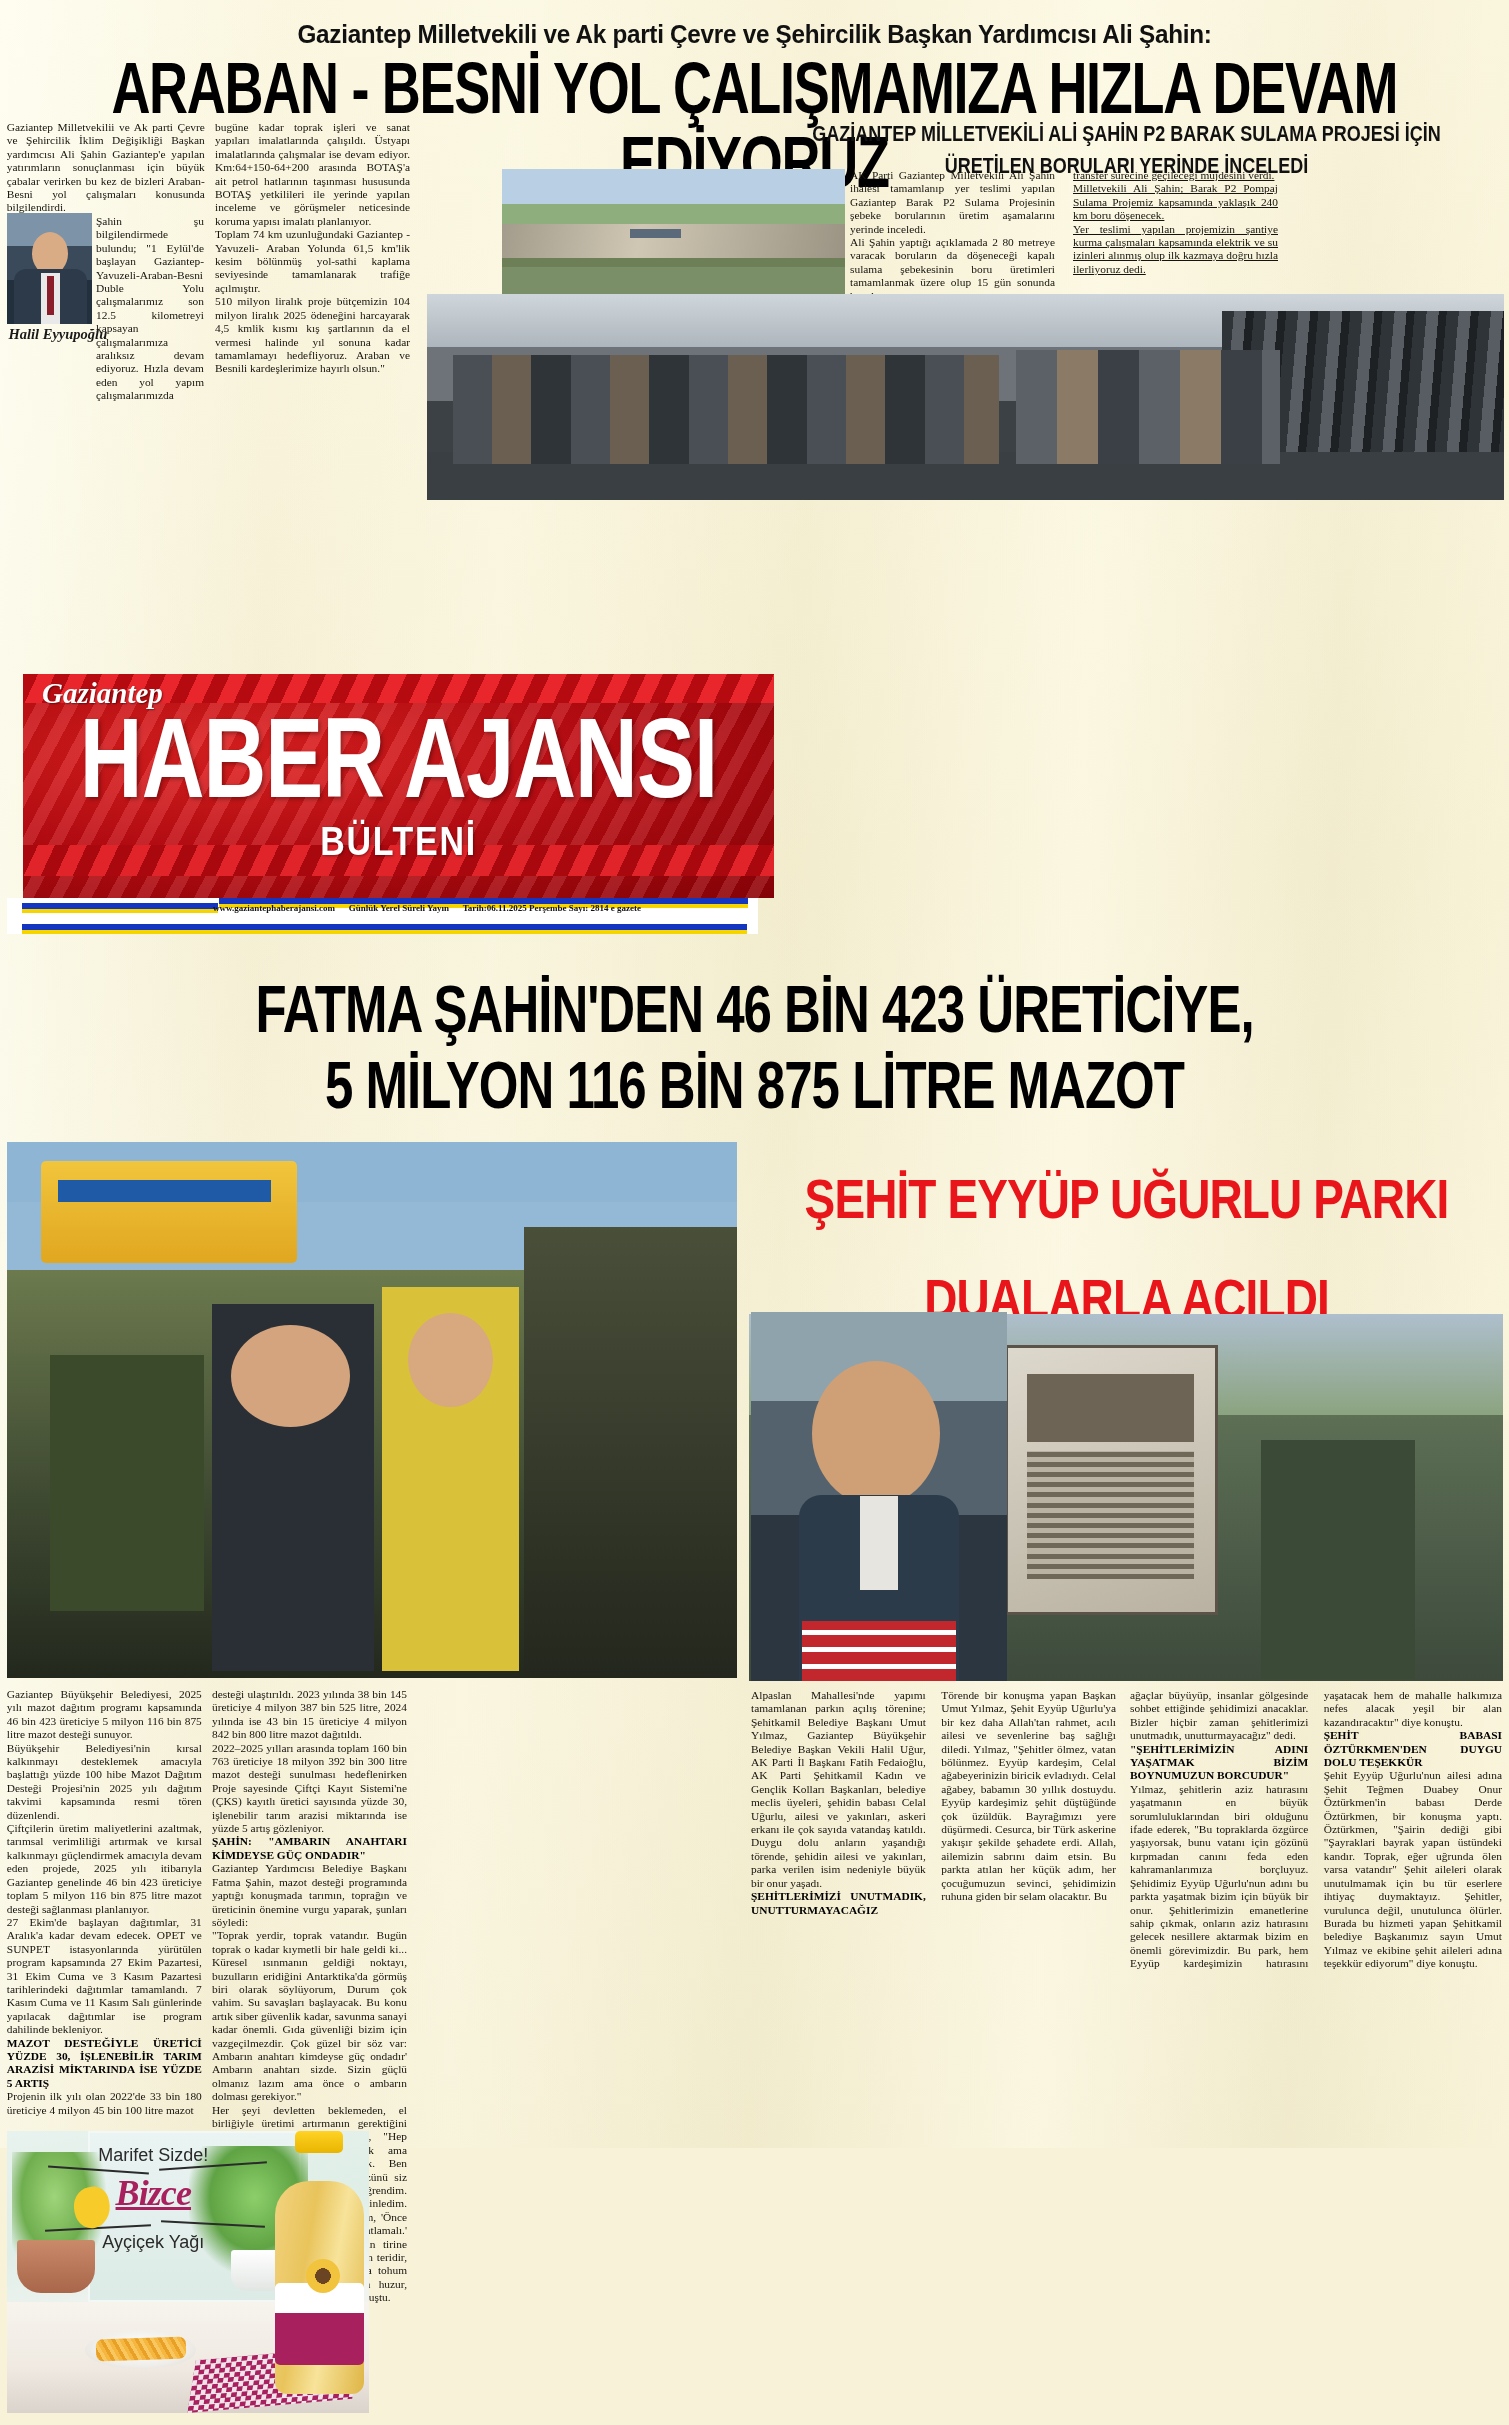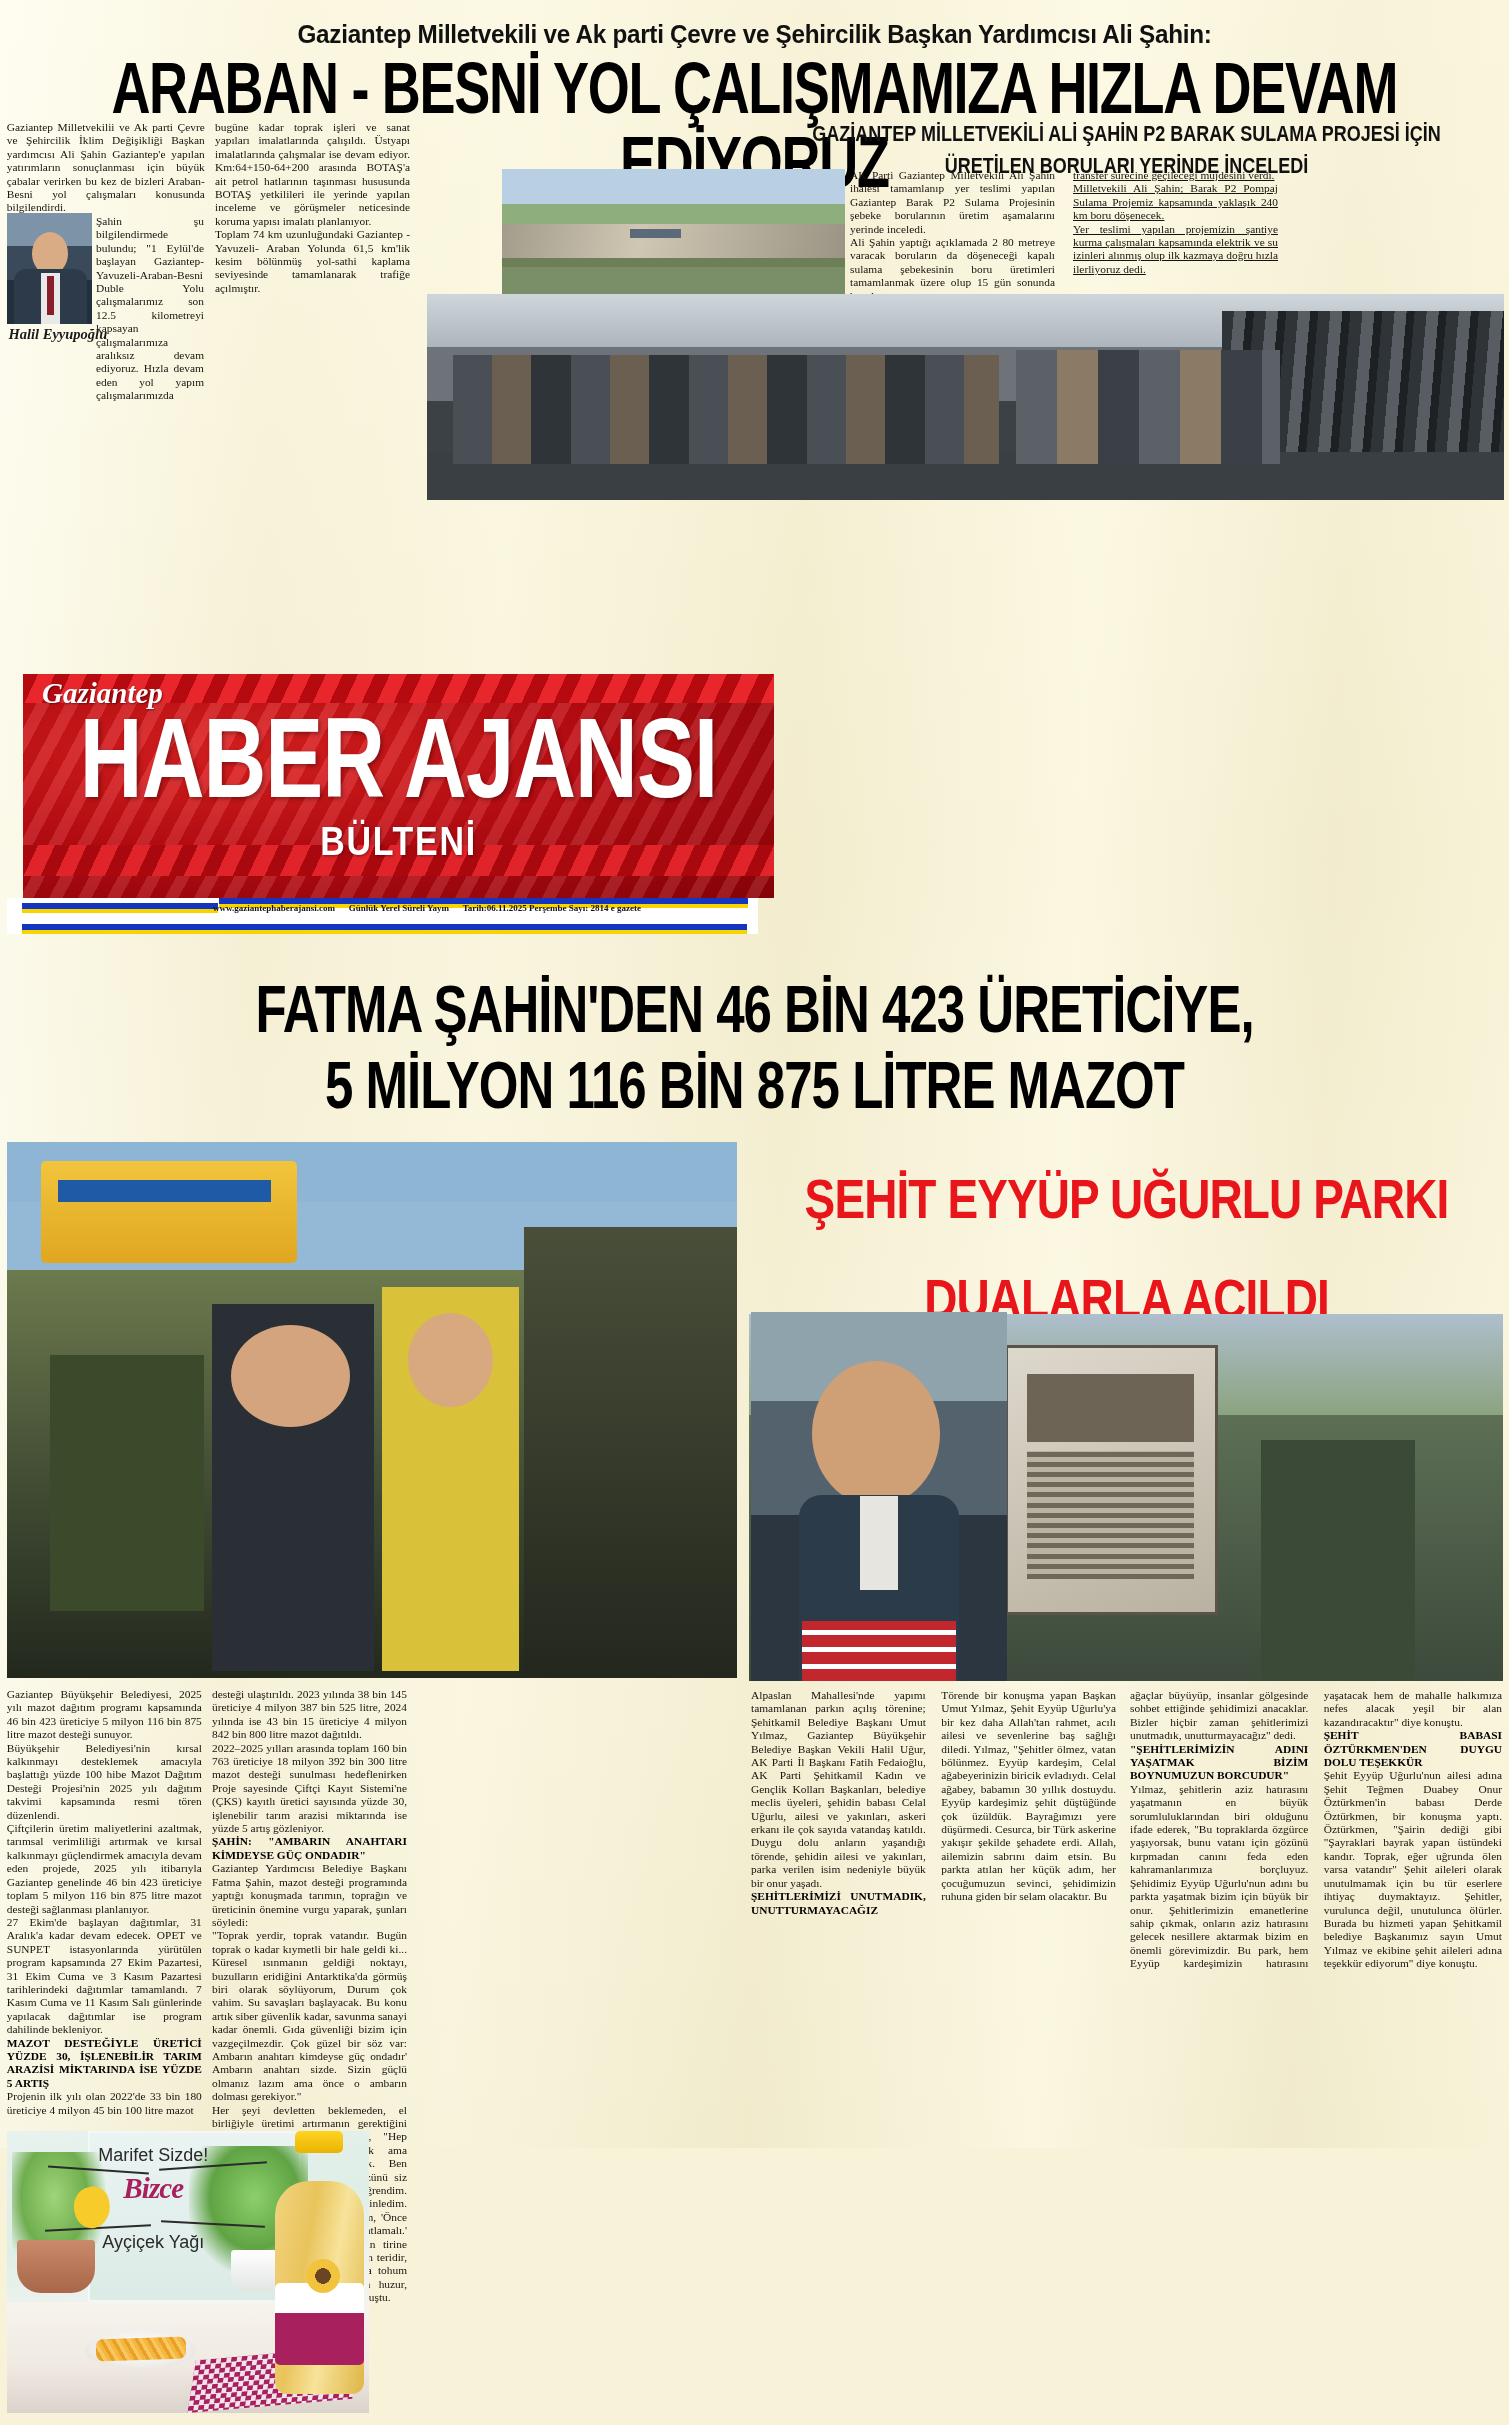--- a/index.html
+++ b/index.html
@@ -189,21 +189,21 @@
     background:linear-gradient(180deg,#ffffff 0 36%, #a8215e 36% 100%); border-radius:5.1px;}
   .ad .sunflower{position:absolute; right:29px; bottom:113px; width:34px; height:34px;
     background:radial-gradient(circle, #6b4423 0 32%, #f2c33c 33% 100%); border-radius:50%;}
   .ad-top{
     position:absolute; left:0; top:13.7px; width:293px; text-align:center;
     font-family:"Liberation Sans", sans-serif; font-size:18px; color:#2a2a2a; font-weight:500;
   }
   .ad-brand{
     position:absolute; left:0; top:41px; width:293px; text-align:center;
     font-family:"Liberation Serif", serif; font-style:italic; font-weight:bold;
-    font-size:29px; color:#a8215e; letter-spacing:-0.9px;
+    font-size:36px; color:#a8215e; letter-spacing:-0.9px;text-decoration:underline;
   }
   .ad-blob{position:absolute; left:67px; top:56px; width:36px; height:41px;
     background:#f7cc2a; border-radius:50% 40% 55% 45%; transform:rotate(-12deg);}
   .ad-sub{
     position:absolute; left:0; top:101px; width:293px; text-align:center;
     font-family:"Liberation Sans", sans-serif; font-size:18px; color:#2a2a2a; font-weight:500;
   }
   .ad-line{position:absolute; height:1.7px; background:#2b2b2b;}
 
   
@@ -243,20 +243,21 @@
     <div class="skin" style="left:25.6px; top:19px; width:36px; height:43px;"></div>
     <div class="body" style="left:6.8px; top:56px; width:73px; height:55px; background:#2c3a4a;"></div>
     <div style="position:absolute; left:34px; top:60px; width:19px; height:51px; background:#e9e9ea;"></div>
     <div style="position:absolute; left:40px; top:63px; width:6.8px; height:39px; background:#8b1e2b;"></div>
   </div>
   <div class="cap" style="left:8.5px; top:326px;">Halil Eyyupoğlu</div>
 
   <div class="col" style="left:215px; top:121px; width:195px;">
     <p>bugüne kadar toprak işleri ve sanat yapıları imalatlarında çalışıldı. Üstyapı imalatlarında çalışmalar ise devam ediyor. Km:64+150-64+200 arasında BOTAŞ'a ait petrol hatlarının taşınması hususunda BOTAŞ yetkilileri ile yerinde yapılan inceleme ve görüşmeler neticesinde koruma yapısı imalatı planlanıyor.</p>
     <p>Toplam 74 km uzunluğundaki Gaziantep -Yavuzeli- Araban Yolunda 61,5 km'lik kesim bölünmüş yol-sathi kaplama seviyesinde tamamlanarak trafiğe açılmıştır.</p>
+    <p>510 milyon liralık proje bütçemizin 104 milyon liralık 2025 ödeneğini harcayarak 4,5 kmlik kısmı kış şartlarının da el vermesi halinde yıl sonuna kadar tamamlamayı hedefliyoruz. Araban ve Besnili kardeşlerimize hayırlı olsun."</p>
   </div>
 
   <div class="banner" style="left:751px; width:751px; top:118px; font-size:18px; line-height:25.6px;">
     <div>GAZİANTEP MİLLETVEKİLİ ALİ ŞAHİN P2 BARAK SULAMA PROJESİ İÇİN</div>
     <div>ÜRETİLEN BORULARI YERİNDE İNCELEDİ</div>
   </div>
 
   <div class="photo ph-road" style="left:502px; top:169px; width:343px; height:126px;">
     <div style="position:absolute; left:0; top:55px; width:100%; height:36px;
          background:linear-gradient(100deg,#a39c8c,#cfc7b3 40%,#9b9484);"></div>

